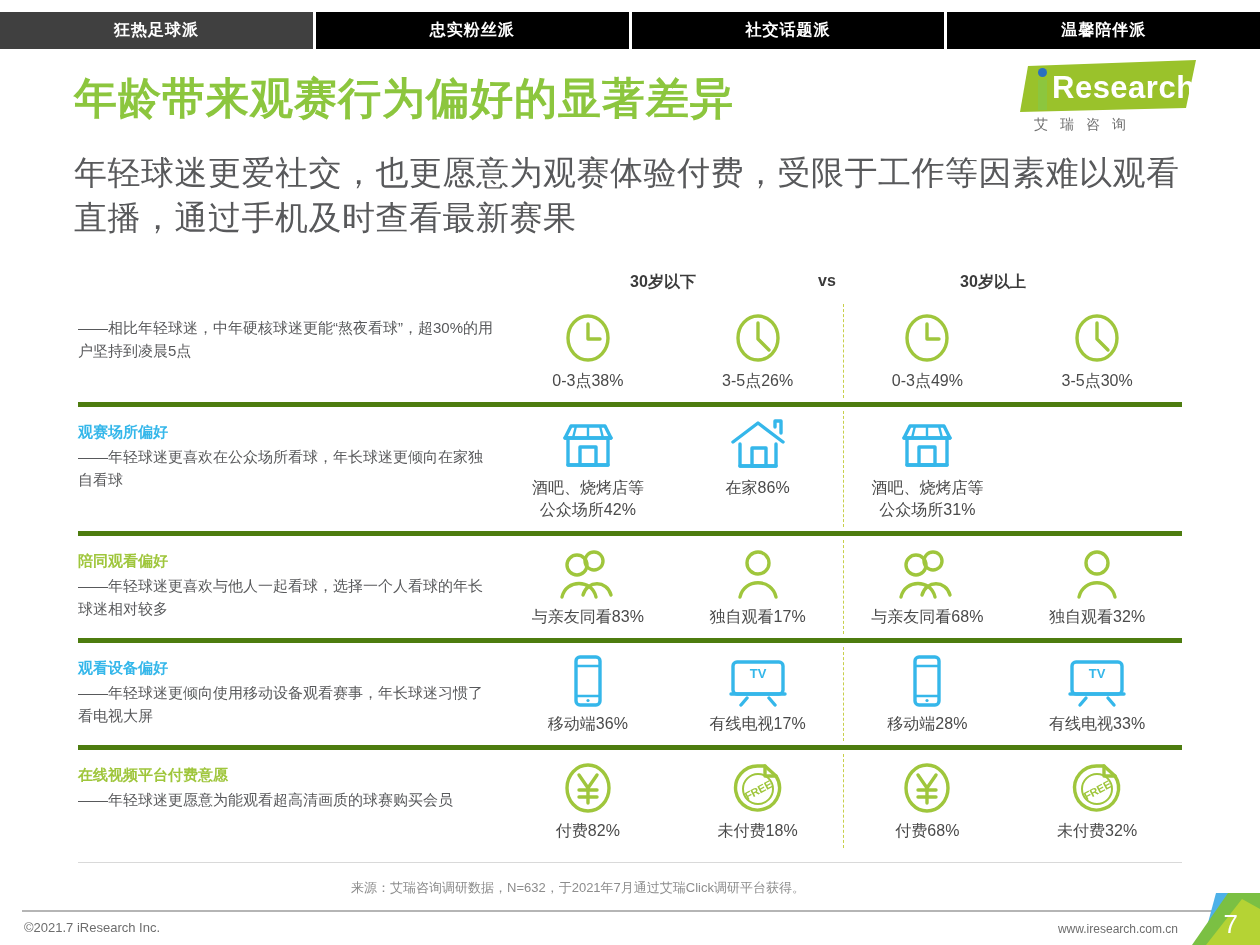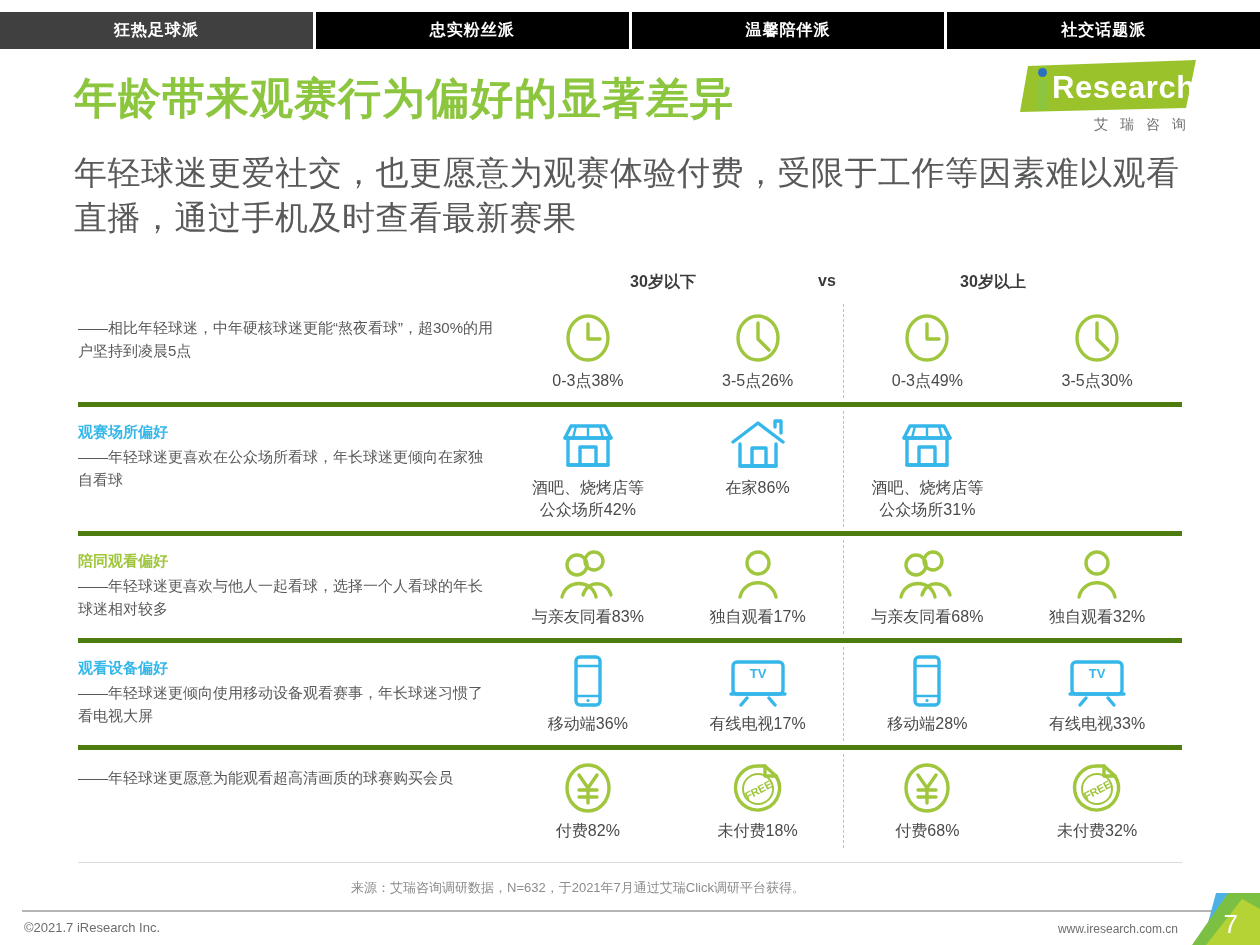--- a/index.html
+++ b/index.html
@@ -34,21 +34,21 @@
     position: absolute; left: 20px; top: 20px; width: 9px; height: 30px;
     background: #8cc63e;
   }
   .logo-research {
     position: absolute; left: 34px; top: 10px;
     font-size: 31px; font-weight: bold; color: #ffffff; letter-spacing: 0.5px;
     line-height: 36px;
   }
   .logo-cn {
     position: absolute; left: 16px; top: 56px; width: 164px;
-    font-size: 14px; color: #6f6f6f; letter-spacing: 12px; text-align: right;
+    font-size: 14px; color: #6f6f6f; letter-spacing: 12px; text-align: left;
   }
 
   
   .headline {
     position: absolute; left: 74px; top: 72px; width: 900px;
     font-size: 43px; font-weight: bold; color: #8cc63e; line-height: 52px;
     letter-spacing: 1px;
   }
   .subhead {
     position: absolute; left: 74px; top: 150px; width: 1110px;
@@ -106,22 +106,22 @@
   }
 </style>
 </head>
 <body>
 
 <div id="slide">
 
   <div class="tabbar" id="tabbar">
       <div class="tab active">狂热足球派</div>
       <div class="tab">忠实粉丝派</div>
+      <div class="tab">社交话题派</div>
       <div class="tab">温馨陪伴派</div>
-      <div class="tab">社交话题派</div>
     </div>
 
   <div class="headline">年龄带来观赛行为偏好的显著差异</div>
   <div class="subhead">年轻球迷更爱社交，也更愿意为观赛体验付费，受限于工作等因素难以观看直播，通过手机及时查看最新赛果</div>
 
   <div class="logo-wrap">
     <svg class="logo-shape" viewBox="0 0 180 55">
       <polygon points="10,6 178,0 168,48 2,52" fill="#9ac22b"></polygon>
     </svg>
     <div class="logo-i-dot"></div>
@@ -321,20 +321,21 @@
                 <text x="31" y="24" text-anchor="middle" font-family="Liberation Sans, sans-serif" font-size="13" font-weight="bold" fill="#35b7ea">TV</text>
               </svg>
             </div>
             <div class="cell-label">有线电视33%</div>
           </div>
           <div class="vdivider"></div>
         </div>
       </div>
       <div class="row">
         <div class="row-desc">
+          <div class="row-title green">在线视频平台付费意愿</div>
           <div class="row-body">——年轻球迷更愿意为能观看超高清画质的球赛购买会员</div>
         </div>
         <div class="row-cells">
           <div class="cell">
             <div class="cell-icon">
               <svg width="54" height="54" viewBox="0 0 54 54">
                 <ellipse cx="27" cy="27" rx="21" ry="23" stroke="#9fc63c" fill="none" stroke-width="3.4" stroke-linecap="round" stroke-linejoin="round"></ellipse>
                 <path d="M18 14 L27 27 L36 14 M18 29 L36 29 M18 36 L36 36 M27 27 L27 42" stroke="#9fc63c" fill="none" stroke-width="3.4" stroke-linecap="round" stroke-linejoin="round"></path>
               </svg>
             </div>

